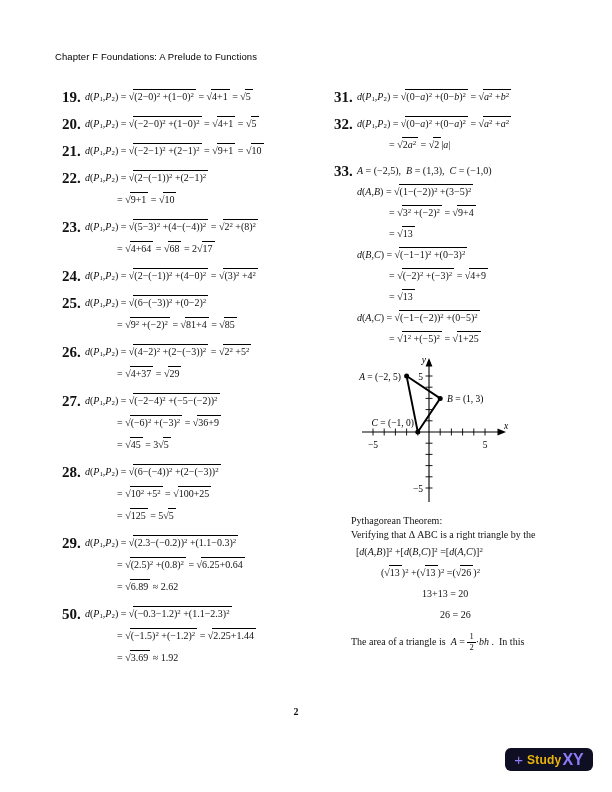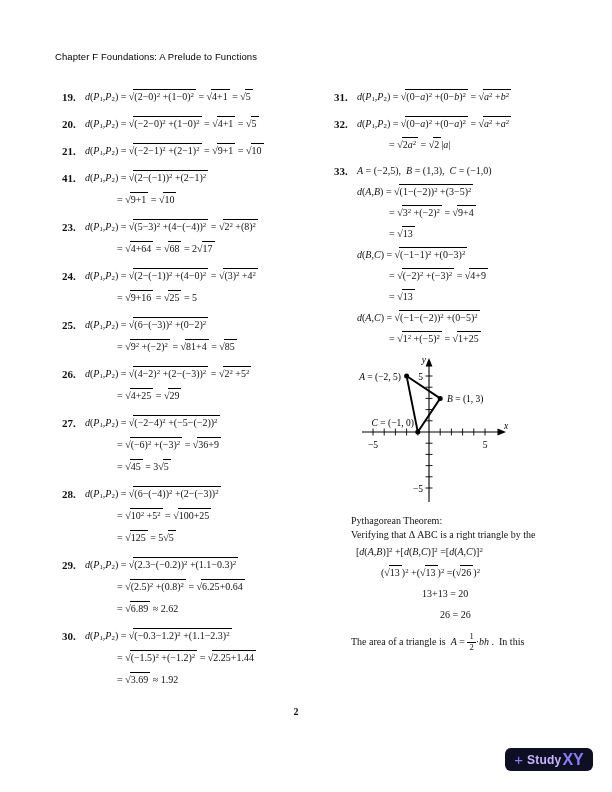--- a/index.html
+++ b/index.html
@@ -4,21 +4,21 @@
 <style>
   html,body{margin:0;padding:0;background:#e8e8e8;}
   .page{position:relative;width:612px;height:792px;background:#ffffff;color:#111;
         font-family:"Liberation Serif","DejaVu Serif",serif;overflow:hidden;}
   .doc-header{position:absolute;left:55px;top:51px;font-family:"Liberation Sans","DejaVu Sans",sans-serif;
         font-size:9.5px;color:#000;letter-spacing:0.1px;}
   .col{position:absolute;top:86px;}
   .col-left{left:62px;width:258px;}
   .col-right{left:334px;width:284px;}
   .prob{display:flex;margin-bottom:5px;}
-  .pnum{flex:none;width:23px;font-weight:bold;font-size:11px;line-height:22px;}
+  .pnum{flex:none;width:23px;font-weight:bold;font-size:15px;line-height:22px;}
   .plines{flex:1;min-width:0;}
   .mline{font-size:10px;line-height:22px;white-space:pre;}
   .col-right .mline{line-height:21px;}
   .ind{padding-left:32px;}
   sup{font-size:6.8px;vertical-align:0.5em;line-height:0;}
   sub{font-size:6.8px;vertical-align:-0.2em;line-height:0;}
   .sq{white-space:pre;}
   .vin{border-top:1px solid #000;padding:1px 2px 0 1px;margin-left:-1px;}
   i{font-style:italic;}
   .frac{display:inline-block;vertical-align:-0.55em;text-align:center;font-size:8.5px;line-height:1.15;}
@@ -38,21 +38,21 @@
   .eq-3{padding-left:89px;}
   .area-line{margin-top:4px;line-height:26px;white-space:pre;}
   .area-line2{line-height:18px;white-space:pre;}
   
   .page-num{position:absolute;left:286px;top:706px;width:20px;text-align:center;
             font-size:10px;font-weight:bold;}
   .logo{position:absolute;left:505px;top:748px;width:88px;height:23px;background:#0f0f24;
         border-radius:6px;display:flex;align-items:center;justify-content:center;gap:4px;
         font-family:"Liberation Sans","DejaVu Sans",sans-serif;}
   .logo-plus{color:#8d7bf7;font-size:15px;font-weight:400;line-height:1;margin-top:-1px;}
-  .logo-study{color:#c4b5fd;font-size:12px;font-weight:bold;letter-spacing:0.2px;}
+  .logo-study{color:#eab308;font-size:12px;font-weight:bold;letter-spacing:0.2px;}
   .logo-xy{color:#8d7bf7;font-size:16px;font-weight:bold;margin-left:-3px;}
 </style>
 </head>
 <body>
 
 <div class="page">
 
   <div class="doc-header">Chapter F Foundations: A Prelude to Functions</div>
 
   <div class="col col-left">
@@ -68,52 +68,51 @@
           <div class="mline math"><i>d</i>(<i>P</i><sub>1</sub>,<i>P</i><sub>2</sub>) = <span class="sq">√<span class="vin">(−2−0)<sup>2</sup> +(1−0)<sup>2</sup></span></span> = <span class="sq">√<span class="vin">4+1</span></span> = <span class="sq">√<span class="vin">5</span></span></div>
         </div>
       </div>
       <div class="prob">
         <div class="pnum">21.</div>
         <div class="plines">
           <div class="mline math"><i>d</i>(<i>P</i><sub>1</sub>,<i>P</i><sub>2</sub>) = <span class="sq">√<span class="vin">(−2−1)<sup>2</sup> +(2−1)<sup>2</sup></span></span> = <span class="sq">√<span class="vin">9+1</span></span> = <span class="sq">√<span class="vin">10</span></span></div>
         </div>
       </div>
       <div class="prob">
-        <div class="pnum">41.</div>
+        <div class="pnum">22.</div>
         <div class="plines">
           <div class="mline math"><i>d</i>(<i>P</i><sub>1</sub>,<i>P</i><sub>2</sub>) = <span class="sq">√<span class="vin">(2−(−1))<sup>2</sup> +(2−1)<sup>2</sup></span></span></div>
           <div class="mline math ind">= <span class="sq">√<span class="vin">9+1</span></span> = <span class="sq">√<span class="vin">10</span></span></div>
         </div>
       </div>
       <div class="prob">
         <div class="pnum">23.</div>
         <div class="plines">
           <div class="mline math"><i>d</i>(<i>P</i><sub>1</sub>,<i>P</i><sub>2</sub>) = <span class="sq">√<span class="vin">(5−3)<sup>2</sup> +(4−(−4))<sup>2</sup></span></span> = <span class="sq">√<span class="vin">2<sup>2</sup> +(8)<sup>2</sup></span></span></div>
           <div class="mline math ind">= <span class="sq">√<span class="vin">4+64</span></span> = <span class="sq">√<span class="vin">68</span></span> = 2<span class="sq">√<span class="vin">17</span></span></div>
         </div>
       </div>
       <div class="prob">
         <div class="pnum">24.</div>
         <div class="plines">
           <div class="mline math"><i>d</i>(<i>P</i><sub>1</sub>,<i>P</i><sub>2</sub>) = <span class="sq">√<span class="vin">(2−(−1))<sup>2</sup> +(4−0)<sup>2</sup></span></span> = <span class="sq">√<span class="vin">(3)<sup>2</sup> +4<sup>2</sup></span></span></div>
-          <div class="mline math ind">= <span class="sq">√<span class="vin">9+16</span></span> = <span class="sq">√<span class="vin">25</span></span> = 5</div>
         </div>
       </div>
       <div class="prob">
         <div class="pnum">25.</div>
         <div class="plines">
           <div class="mline math"><i>d</i>(<i>P</i><sub>1</sub>,<i>P</i><sub>2</sub>) = <span class="sq">√<span class="vin">(6−(−3))<sup>2</sup> +(0−2)<sup>2</sup></span></span></div>
           <div class="mline math ind">= <span class="sq">√<span class="vin">9<sup>2</sup> +(−2)<sup>2</sup></span></span> = <span class="sq">√<span class="vin">81+4</span></span> = <span class="sq">√<span class="vin">85</span></span></div>
         </div>
       </div>
       <div class="prob">
         <div class="pnum">26.</div>
         <div class="plines">
           <div class="mline math"><i>d</i>(<i>P</i><sub>1</sub>,<i>P</i><sub>2</sub>) = <span class="sq">√<span class="vin">(4−2)<sup>2</sup> +(2−(−3))<sup>2</sup></span></span> = <span class="sq">√<span class="vin">2<sup>2</sup> +5<sup>2</sup></span></span></div>
-          <div class="mline math ind">= <span class="sq">√<span class="vin">4+25</span></span> = <span class="sq">√<span class="vin">29</span></span></div>
+          <div class="mline math ind">= <span class="sq">√<span class="vin">4+37</span></span> = <span class="sq">√<span class="vin">29</span></span></div>
         </div>
       </div>
       <div class="prob">
         <div class="pnum">27.</div>
         <div class="plines">
           <div class="mline math"><i>d</i>(<i>P</i><sub>1</sub>,<i>P</i><sub>2</sub>) = <span class="sq">√<span class="vin">(−2−4)<sup>2</sup> +(−5−(−2))<sup>2</sup></span></span></div>
           <div class="mline math ind">= <span class="sq">√<span class="vin">(−6)<sup>2</sup> +(−3)<sup>2</sup></span></span> = <span class="sq">√<span class="vin">36+9</span></span></div>
           <div class="mline math ind">= <span class="sq">√<span class="vin">45</span></span> = 3<span class="sq">√<span class="vin">5</span></span></div>
         </div>
       </div>
@@ -127,21 +126,21 @@
       </div>
       <div class="prob">
         <div class="pnum">29.</div>
         <div class="plines">
           <div class="mline math"><i>d</i>(<i>P</i><sub>1</sub>,<i>P</i><sub>2</sub>) = <span class="sq">√<span class="vin">(2.3−(−0.2))<sup>2</sup> +(1.1−0.3)<sup>2</sup></span></span></div>
           <div class="mline math ind">= <span class="sq">√<span class="vin">(2.5)<sup>2</sup> +(0.8)<sup>2</sup></span></span> = <span class="sq">√<span class="vin">6.25+0.64</span></span></div>
           <div class="mline math ind">= <span class="sq">√<span class="vin">6.89</span></span> ≈ 2.62</div>
         </div>
       </div>
       <div class="prob">
-        <div class="pnum">30.</div>
+        <div class="pnum">50.</div>
         <div class="plines">
           <div class="mline math"><i>d</i>(<i>P</i><sub>1</sub>,<i>P</i><sub>2</sub>) = <span class="sq">√<span class="vin">(−0.3−1.2)<sup>2</sup> +(1.1−2.3)<sup>2</sup></span></span></div>
           <div class="mline math ind">= <span class="sq">√<span class="vin">(−1.5)<sup>2</sup> +(−1.2)<sup>2</sup></span></span> = <span class="sq">√<span class="vin">2.25+1.44</span></span></div>
           <div class="mline math ind">= <span class="sq">√<span class="vin">3.69</span></span> ≈ 1.92</div>
         </div>
       </div>
     </div>
 
   <div class="col col-right">
     <div>

